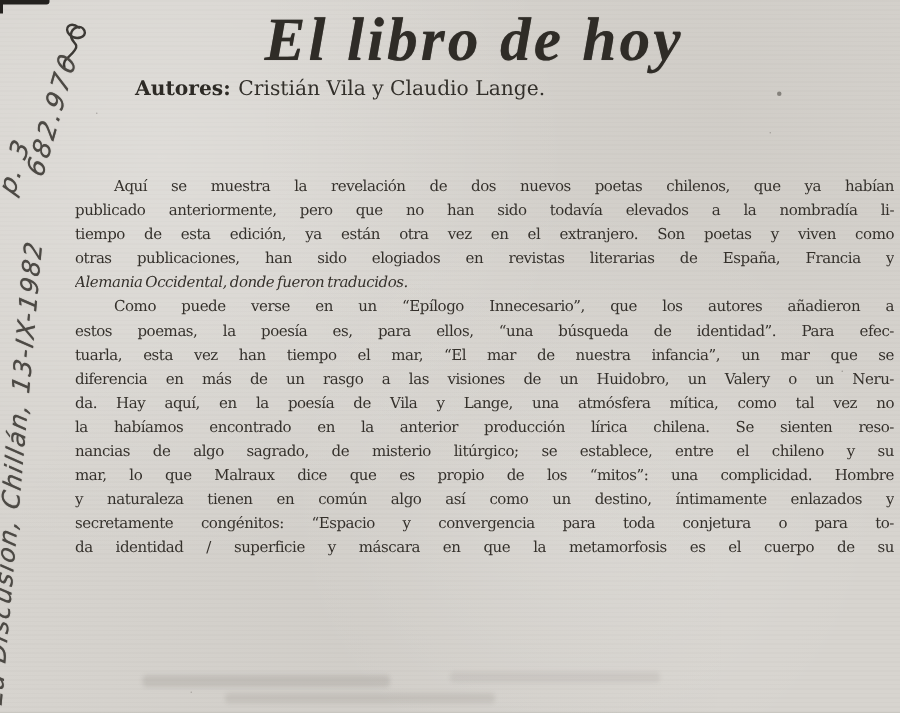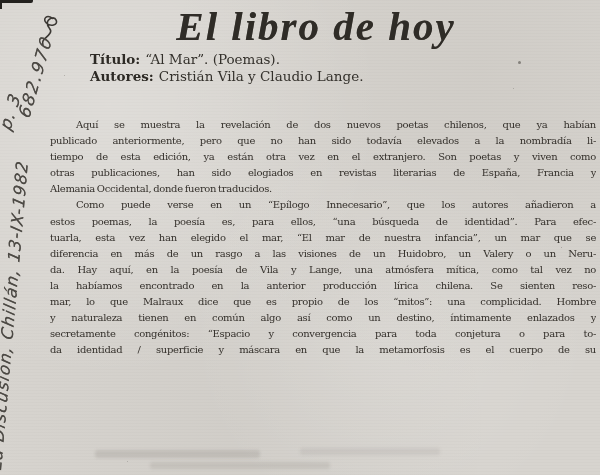--- a/index.html
+++ b/index.html
@@ -29,21 +29,21 @@
   .meta{position:absolute;left:90px;top:51px;font-size:13.5px;line-height:16.5px;}
   .meta-row{white-space:nowrap;}
   .meta-label{font-weight:bold;color:#2d2a25;}
   .meta-value{margin-left:5px;color:#33302b;}
   
   .body{position:absolute;left:50px;top:117px;width:546px;font-size:10px;
         letter-spacing:-0.3px;word-spacing:-1px;color:#34302b;}
   .line{height:16.1px;line-height:16.1px;overflow:hidden;
         text-align:justify;text-align-last:justify;white-space:nowrap;}
   .line.indent{padding-left:26px;}
-  .line.last{text-align-last:left;}
+  .line.last{text-align-last:left;font-style:italic;}
   
   .hand{
     position:absolute;font-family:"DejaVu Sans", sans-serif;font-style:italic;
     color:#4c4944;white-space:nowrap;transform-origin:left bottom;
     text-shadow:0 0 .5px rgba(76,73,68,.7);
   }
   .note-source{left:6px;top:452px;height:20px;font-size:16.5px;letter-spacing:1.2px;
                transform:rotate(-85deg) skewX(-8deg);}
   .note-page{left:14px;top:113px;height:20px;font-size:17px;letter-spacing:1px;
              transform:rotate(-73deg) skewX(-8deg);}
@@ -77,39 +77,37 @@
   </svg>
 
   <div class="hand note-source">La Discusión, Chillán, 13-IX-1982</div>
   <div class="hand note-page">p. 3</div>
   <div class="hand note-catalog">682.970</div>
 
   <h1 class="title">El libro de hoy</h1>
 
   <div class="meta">
     <div class="meta-row">
-      <span class="meta-label">Título:</span><span class="meta-value">“Al Mar”. (Poemas).</span>
-    </div>
-    <div class="meta-row">
       <span class="meta-label">Autores:</span><span class="meta-value">Cristián Vila y Claudio Lange.</span>
     </div>
   </div>
 
   <div class="body">
     <div class="line indent">Aquí se muestra la revelación de dos nuevos poetas chilenos, que ya habían</div>
     <div class="line">publicado anteriormente, pero que no han sido todavía elevados a la nombradía li-</div>
     <div class="line">tiempo de esta edición, ya están otra vez en el extranjero. Son poetas y viven como</div>
     <div class="line">otras publicaciones, han sido elogiados en revistas literarias de España, Francia y</div>
     <div class="line last">Alemania Occidental, donde fueron traducidos.</div>
     <div class="line indent">Como puede verse en un “Epílogo Innecesario”, que los autores añadieron a</div>
     <div class="line">estos poemas, la poesía es, para ellos, “una búsqueda de identidad”. Para efec-</div>
-    <div class="line">tuarla, esta vez han elegido el mar, “El mar de nuestra infancia”, un mar que se</div>
+    <div class="line">tuarla, esta vez han tiempo el mar, “El mar de nuestra infancia”, un mar que se</div>
     <div class="line">diferencia en más de un rasgo a las visiones de un Huidobro, un Valery o un Neru-</div>
     <div class="line">da. Hay aquí, en la poesía de Vila y Lange, una atmósfera mítica, como tal vez no</div>
     <div class="line">la habíamos encontrado en la anterior producción lírica chilena. Se sienten reso-</div>
+    <div class="line">nancias de algo sagrado, de misterio litúrgico; se establece, entre el chileno y su</div>
     <div class="line">mar, lo que Malraux dice que es propio de los “mitos”: una complicidad. Hombre</div>
     <div class="line">y naturaleza tienen en común algo así como un destino, íntimamente enlazados y</div>
     <div class="line">secretamente congénitos: “Espacio y convergencia para toda conjetura o para to-</div>
     <div class="line">da identidad / superficie y máscara en que la metamorfosis es el cuerpo de su</div>
   </div>
 
   <div class="smudge s1"></div>
   <div class="smudge s2"></div>
   <div class="smudge s3"></div>
   <div class="speck"></div>

